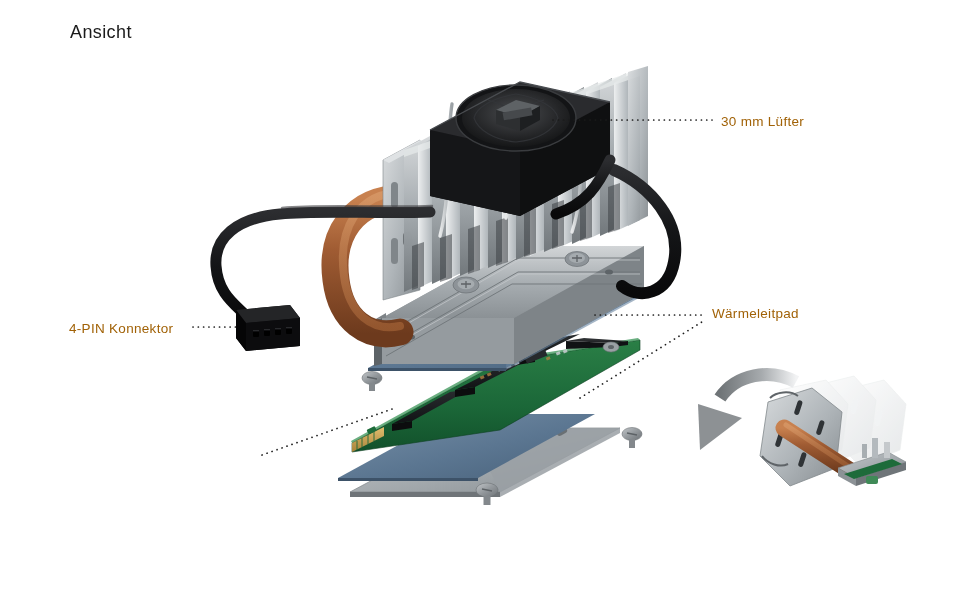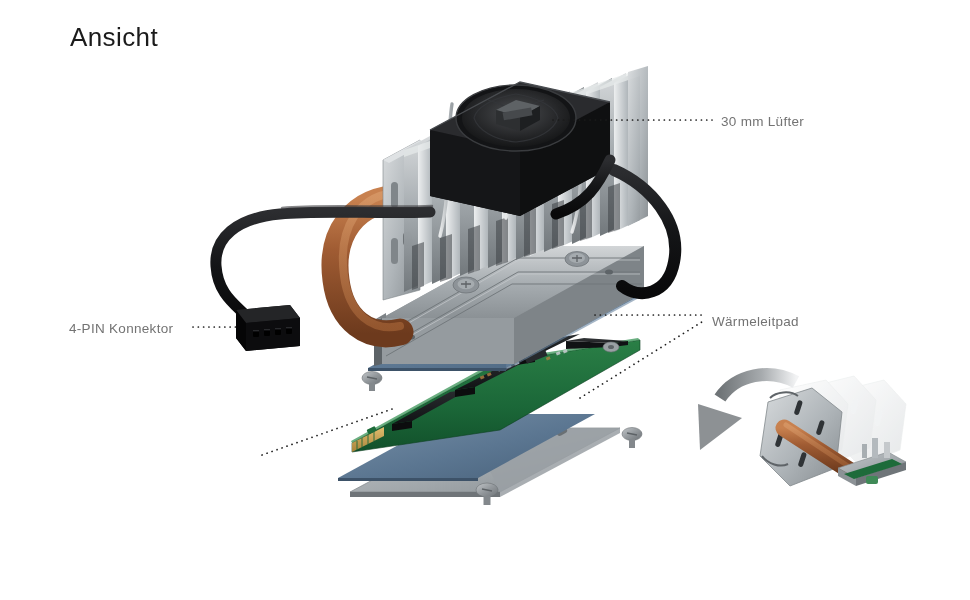--- a/index.html
+++ b/index.html
@@ -3,30 +3,30 @@
 <meta charset="utf-8">
 <style>
   * { margin:0; padding:0; box-sizing:border-box; }
   html,body { width:970px; height:600px; background:#ffffff; overflow:hidden; }
   body { font-family:"Liberation Sans", sans-serif; position:relative; }
 
   #stage { position:absolute; inset:0; width:970px; height:600px; background:#fff; }
 
   #page-title {
     position:absolute; left:70px; top:22px;
-    font-size:26px; font-weight:400; color:#1b1b1b;
+    font-size:18px; font-weight:400; color:#1b1b1b;
     letter-spacing:0.4px;
   }
 
   .callout {
-    position:absolute; font-size:13.5px; color:#737373;
+    position:absolute; font-size:13.5px; color:#a16207;
     letter-spacing:0.3px; line-height:1.42; white-space:pre-line;
   }
   #label-fan      { left:721px; top:112px; }
-  #label-pad      { left:712px; top:312px; }
+  #label-pad      { left:712px; top:304px; }
   #label-conn     { left:69px;  top:319px;text-align:center; }
   #label-ssd      { left:150px; top:443px; }
 
   svg.art { position:absolute; left:0; top:0; width:970px; height:600px; }
 </style>
 </head>
 <body>
 
 <div id="stage">
 

